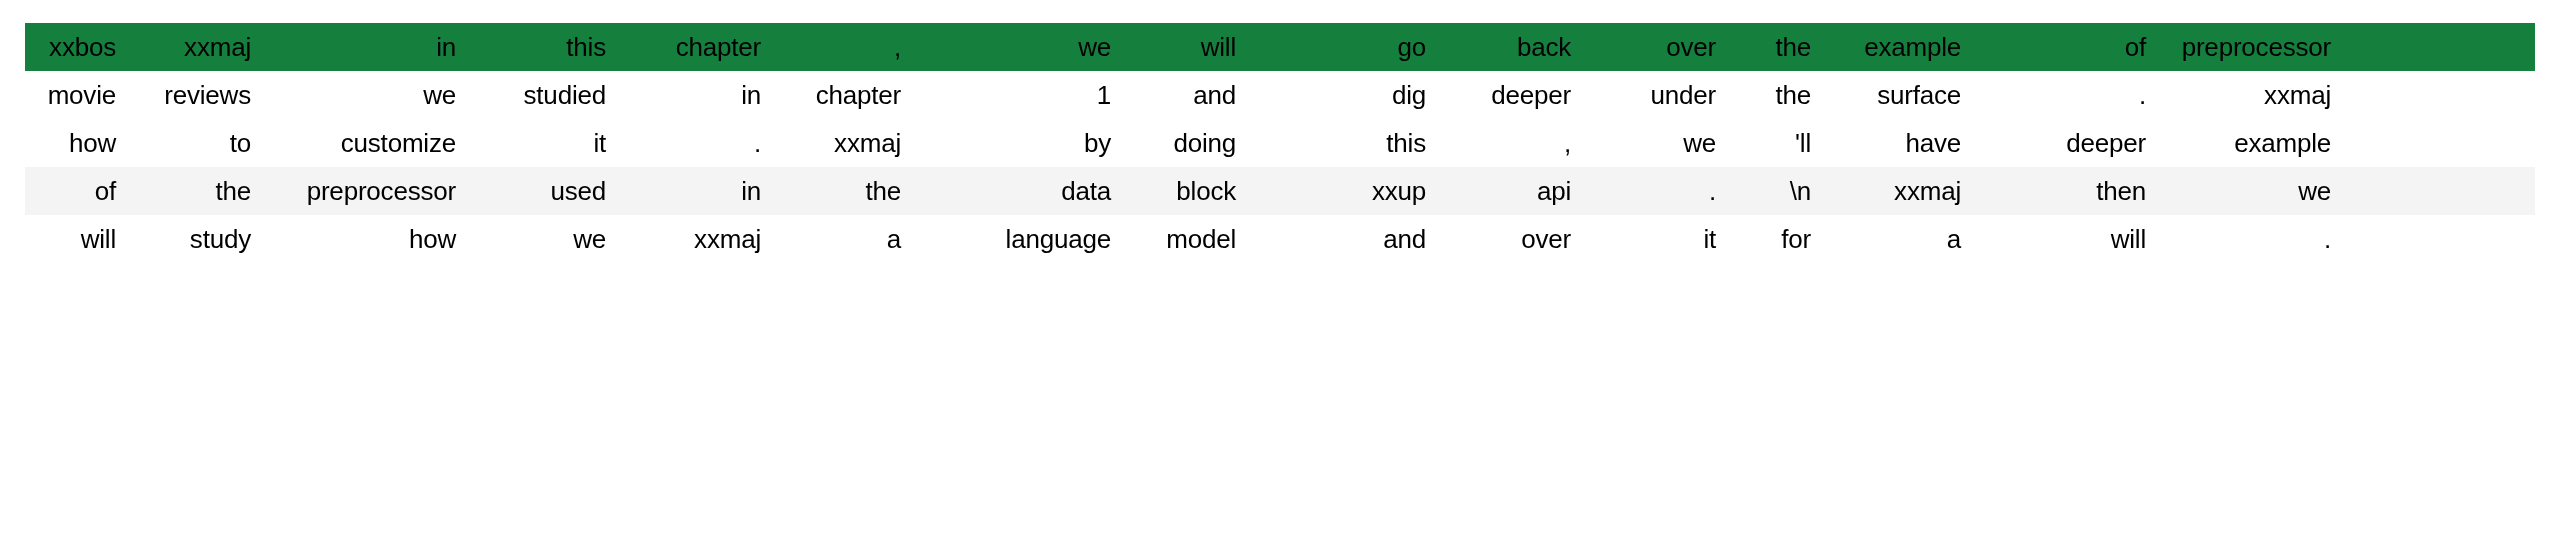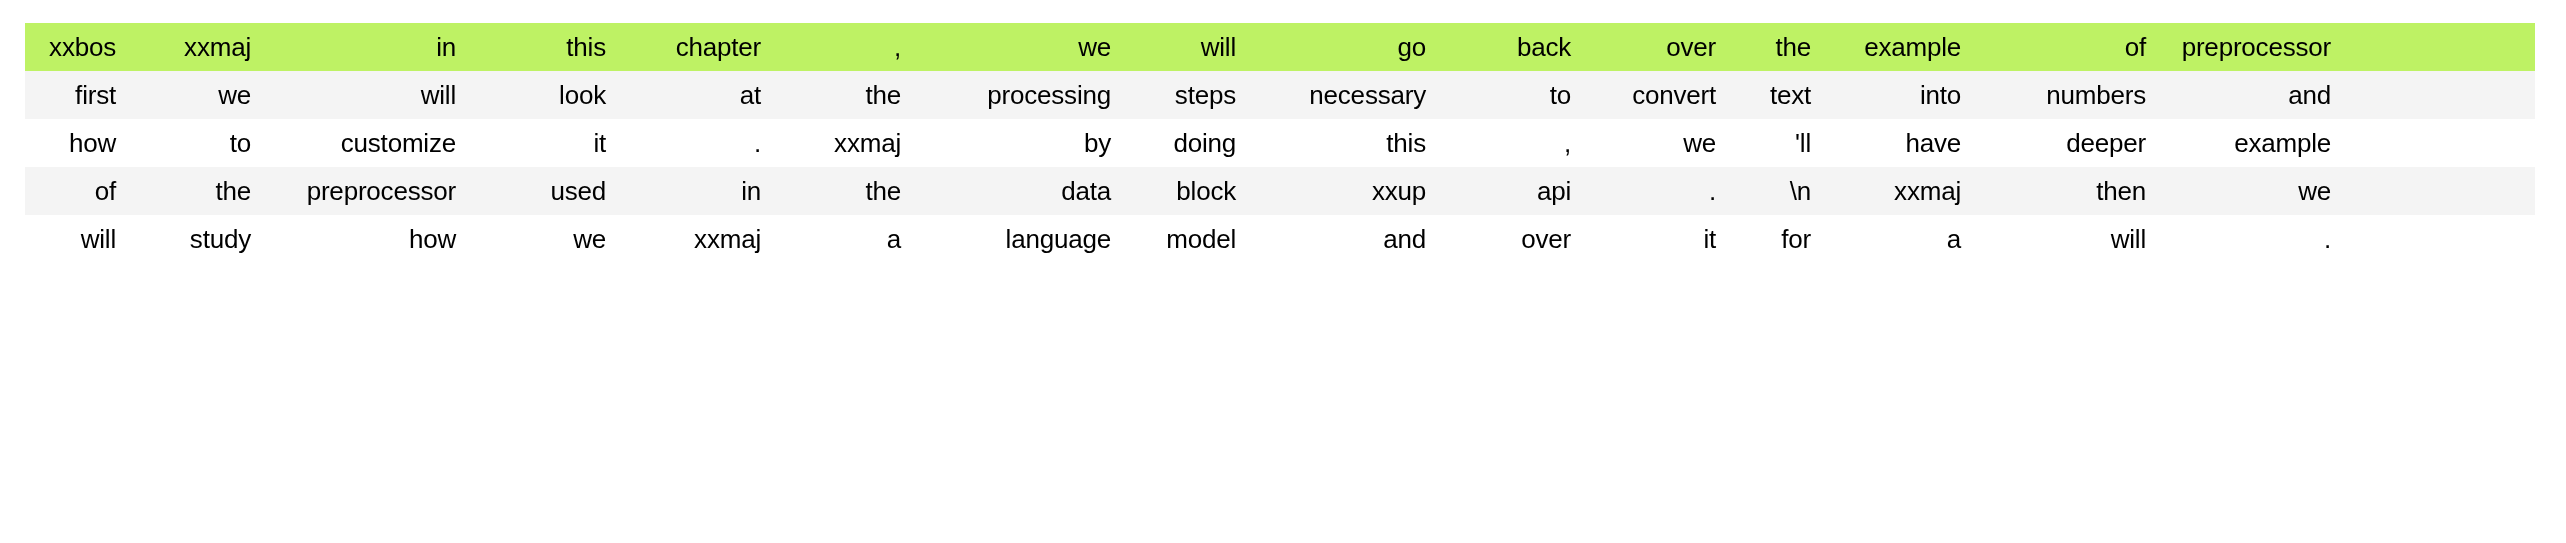--- a/index.html
+++ b/index.html
@@ -29,21 +29,21 @@
     text-align: right;
     vertical-align: middle;
     height: 48px;
     padding: 0 14px 0 4px;
     white-space: nowrap;
     overflow: hidden;
     font-weight: 400;
     letter-spacing: -0.2px;
   }
   tr.row-highlight td {
-    background: #bef264;
+    background: #15803d;
   }
   tr.row-odd td {
     background: #f4f4f4;
   }
   tr.row-even td {
     background: #ffffff;
   }
   
   col.c0  { width: 105px; }
   col.c1  { width: 135px; }
@@ -97,36 +97,36 @@
           <td>will</td>
           <td>go</td>
           <td>back</td>
           <td>over</td>
           <td>the</td>
           <td>example</td>
           <td>of</td>
           <td>preprocessor</td>
           <td></td>
         </tr>
-        <tr class="row-odd">
-          <td>first</td>
+        <tr class="row-even">
+          <td>movie</td>
+          <td>reviews</td>
           <td>we</td>
-          <td>will</td>
-          <td>look</td>
-          <td>at</td>
+          <td>studied</td>
+          <td>in</td>
+          <td>chapter</td>
+          <td>1</td>
+          <td>and</td>
+          <td>dig</td>
+          <td>deeper</td>
+          <td>under</td>
           <td>the</td>
-          <td>processing</td>
-          <td>steps</td>
-          <td>necessary</td>
-          <td>to</td>
-          <td>convert</td>
-          <td>text</td>
-          <td>into</td>
-          <td>numbers</td>
-          <td>and</td>
+          <td>surface</td>
+          <td>.</td>
+          <td>xxmaj</td>
           <td></td>
         </tr>
         <tr class="row-even">
           <td>how</td>
           <td>to</td>
           <td>customize</td>
           <td>it</td>
           <td>.</td>
           <td>xxmaj</td>
           <td>by</td>

